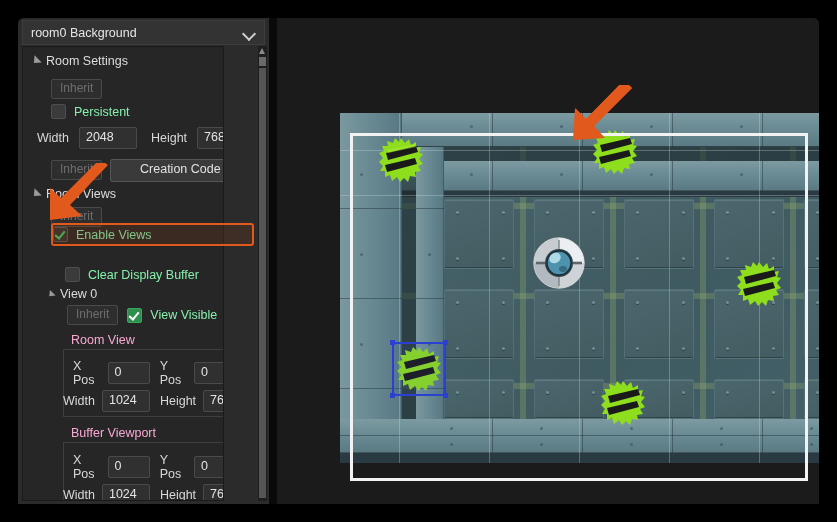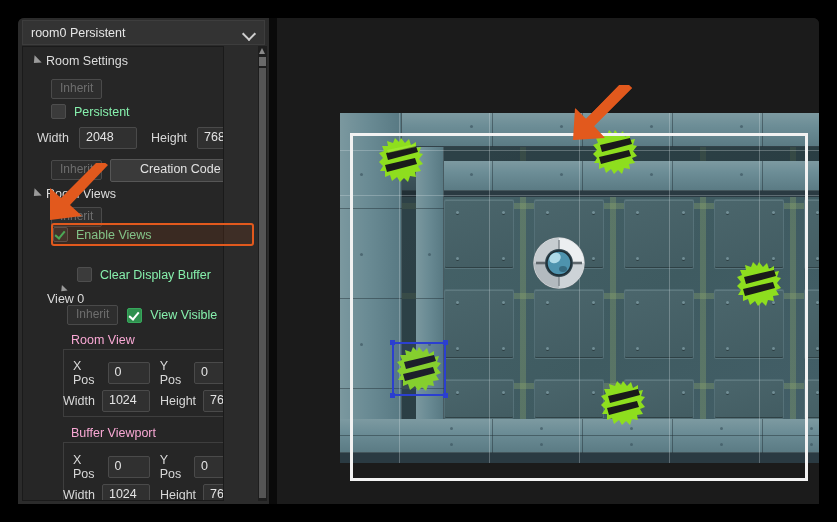--- a/index.html
+++ b/index.html
@@ -306,21 +306,21 @@
 </style>
 </head>
 <body>
 
 <div id="root">
  <div id="frame">
 
   <div id="panel">
 
     <div id="panel-header">
-      <span class="hdr-title">room0 Persistent</span>
+      <span class="hdr-title">room0 Background</span>
       <span class="chev"></span>
     </div>
 
     <div id="panel-body">
 
       <div class="row" style="left:8px; top:7px;">
         <span class="tri"></span>
         <span class="sect-label">Room Settings</span>
       </div>
 
@@ -355,26 +355,26 @@
       </div>
 
       <div class="row" style="left:30px; top:180px;">
         <span class="cb checked-dark">
               <span class="tick"></span>
             </span>
         <span class="cb-label">Enable Views</span>
       </div>
 
 
-      <div class="row" style="left:42px; top:220px;padding-left:12px;">
+      <div class="row" style="left:30px; top:220px;padding-left:12px;">
         <span class="cb"></span>
         <span class="cb-label">Clear Display Buffer</span>
       </div>
 
-      <div class="row" style="left:24px; top:240px;flex-direction:column;">
+      <div class="row" style="left:24px; top:240px;">
         <span class="tri tri-small"></span>
         <span class="sect-label">View 0</span>
       </div>
 
       <div class="row" style="left:44px; top:258px;">
         <span class="inherit-btn">Inherit</span>
         <span class="cb checked-green" style="margin-left:9px;">
               <span class="tick"></span>
             </span>
         <span class="cb-label">View Visible</span>

